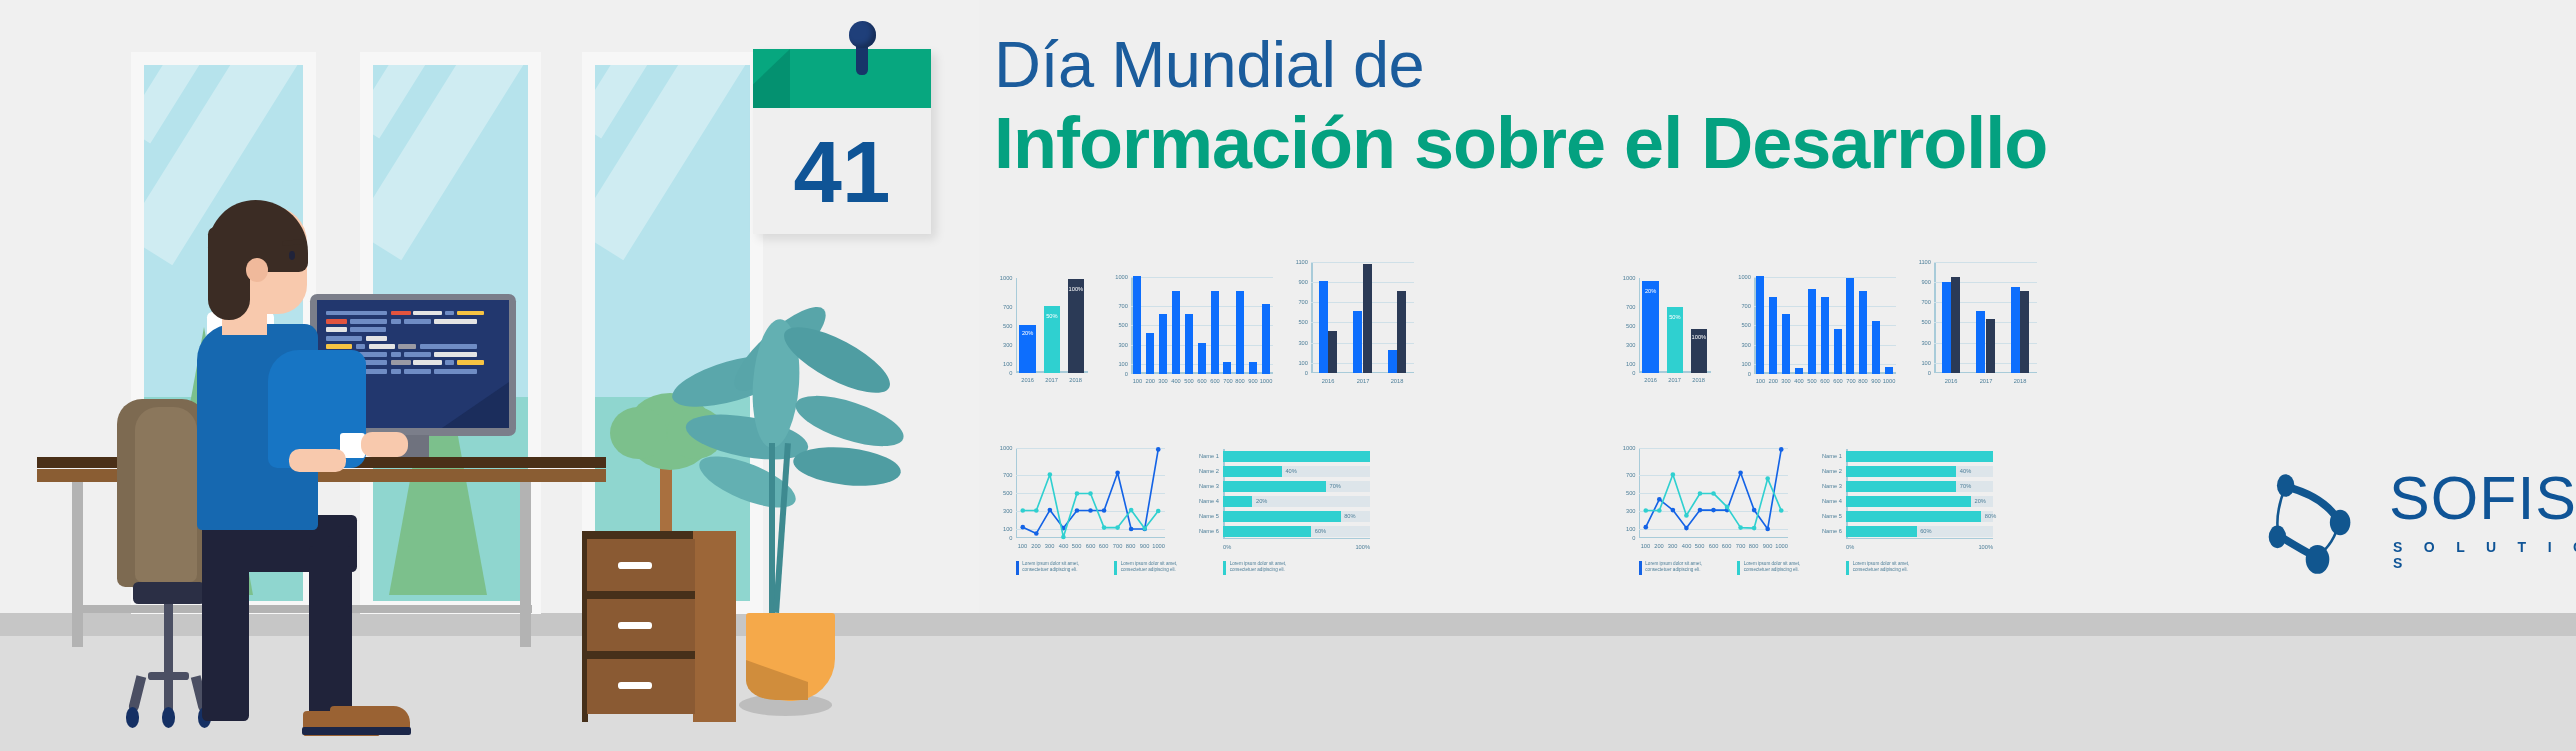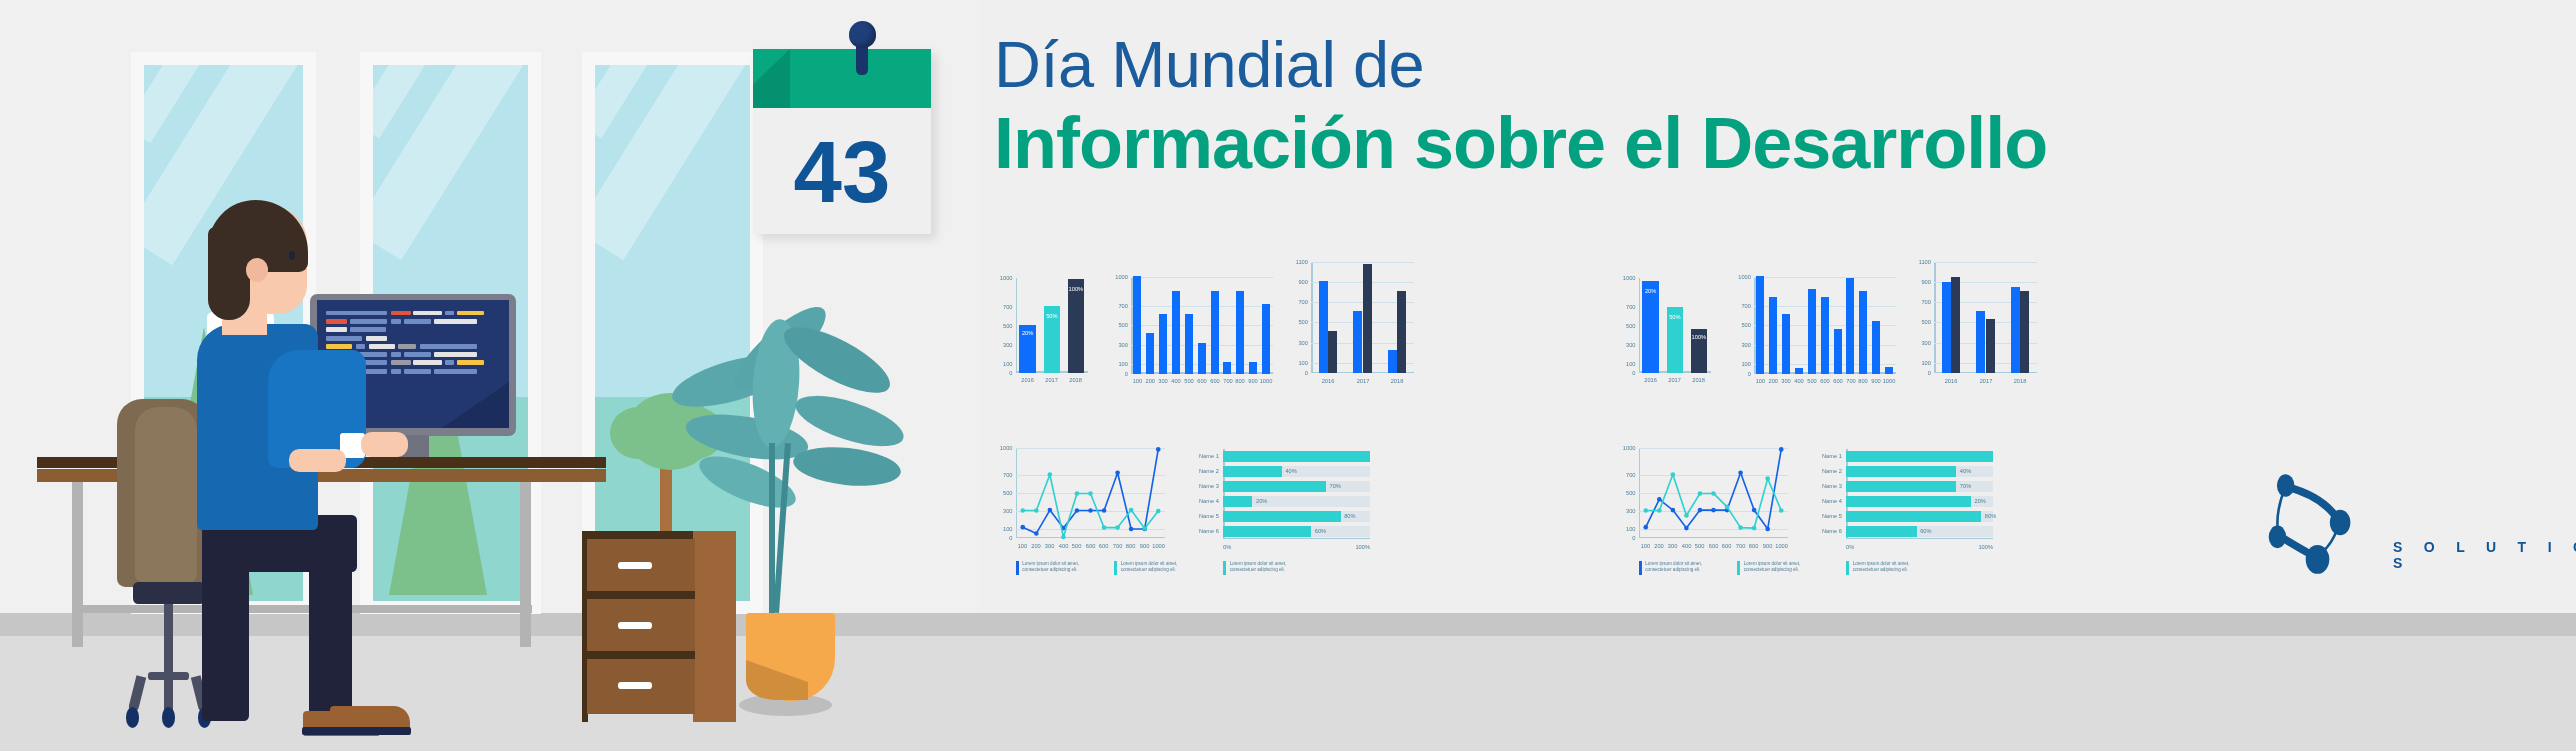--- a/index.html
+++ b/index.html
@@ -267,21 +267,21 @@
     <div style="position:absolute;left:769px;top:443px;width:6.2px;height:170px;background:#3e8a90;"></div>
     <div style="position:absolute;left:779px;top:443px;width:6.2px;height:170px;background:#3e8a90;transform:rotate(4deg);"></div>
     <div class="pot" style="left:746px;top:613px;width:89px;height:88px;"></div>
     <div class="pot-shadow" style="left:746px;top:660px;width:62px;height:40px;border-radius:0 0 0 48%;clip-path:polygon(0 0,100% 55%,100% 100%,0 100%);"></div>
   </div>
 
   <div id="calendar">
     <div class="cal-sheet"></div>
     <div class="cal-head"></div>
     <div class="cal-fold"></div>
-    <div class="cal-day">43</div>
+    <div class="cal-day">41</div>
     <div class="cal-pin">
       <div class="pin-stem"></div>
       <div class="pin-head"></div>
     </div>
   </div>
 
   <div id="title">
     <div class="t1">Día Mundial de</div>
     <div class="t2">Información sobre el Desarrollo</div>
   </div>
@@ -683,17 +683,18 @@
     <svg width="108" height="113" viewBox="0 0 210 220">
       <path d="M44 40 Q 120 60 148 108" stroke="#11568f" stroke-width="15" fill="none" stroke-linecap="round"></path>
       <path d="M148 108 Q 140 150 104 178" stroke="#11568f" stroke-width="5" fill="none" stroke-linecap="round"></path>
       <path d="M30 135 Q 70 160 104 178" stroke="#11568f" stroke-width="15" fill="none" stroke-linecap="round"></path>
       <path d="M44 40 Q 22 92 30 135" stroke="#11568f" stroke-width="5" fill="none" stroke-linecap="round"></path>
       <ellipse cx="44" cy="38" rx="17" ry="22" fill="#11568f"></ellipse>
       <ellipse cx="150" cy="110" rx="20" ry="25" fill="#11568f"></ellipse>
       <ellipse cx="28" cy="138" rx="17" ry="22" fill="#11568f"></ellipse>
       <ellipse cx="106" cy="182" rx="23" ry="28" fill="#11568f"></ellipse>
     </svg>
+    <div class="logo-word">SOFIS</div>
     <div class="logo-sub">S O L U T I O N S</div>
   </div>
 
 </div>
 
 
 </body></html>

